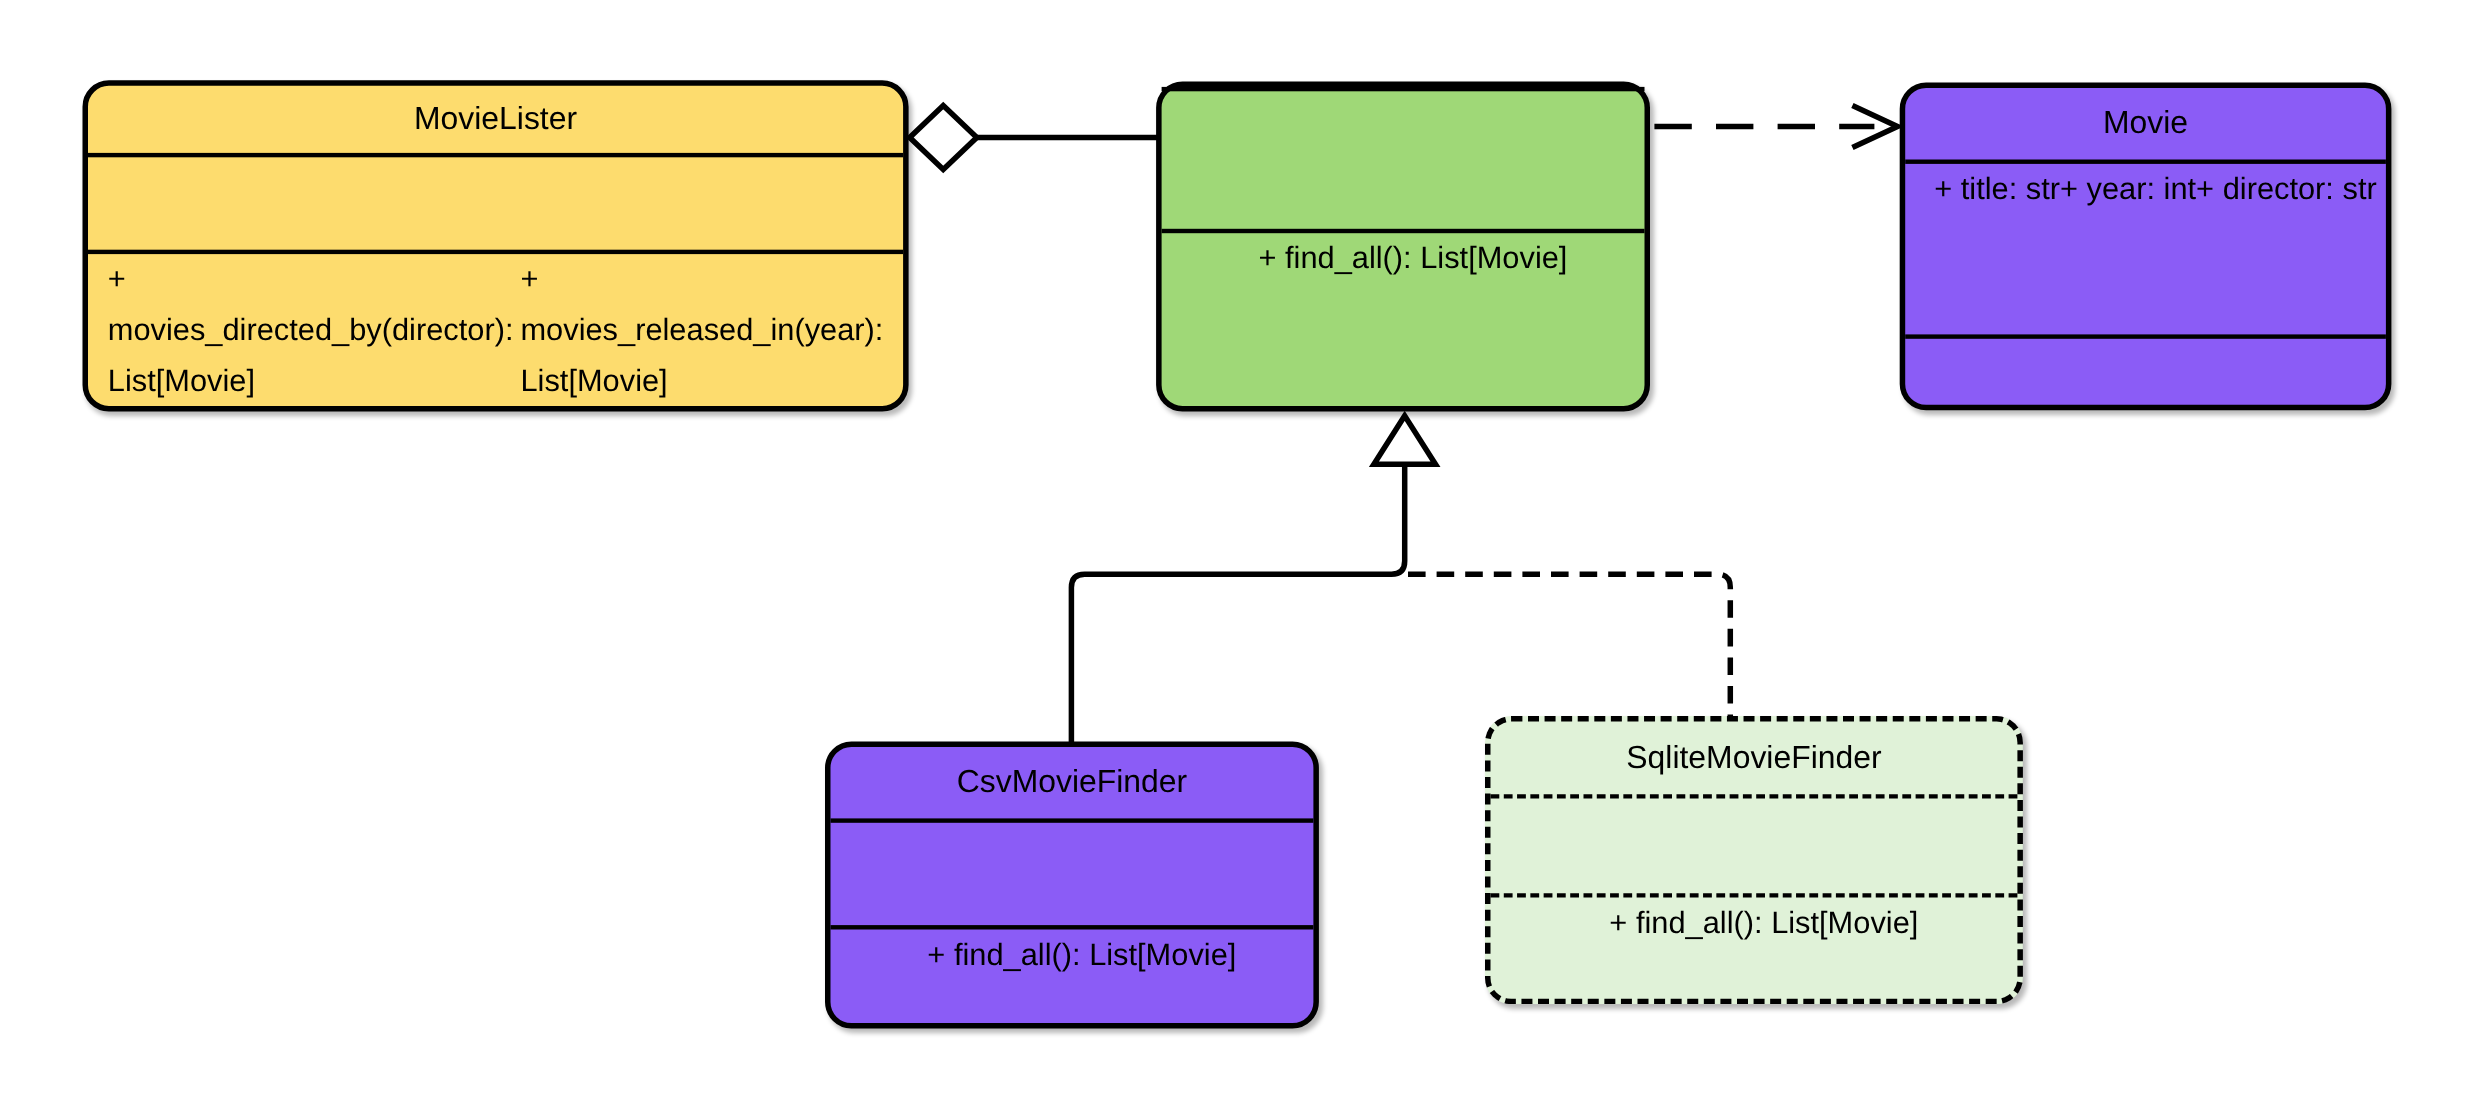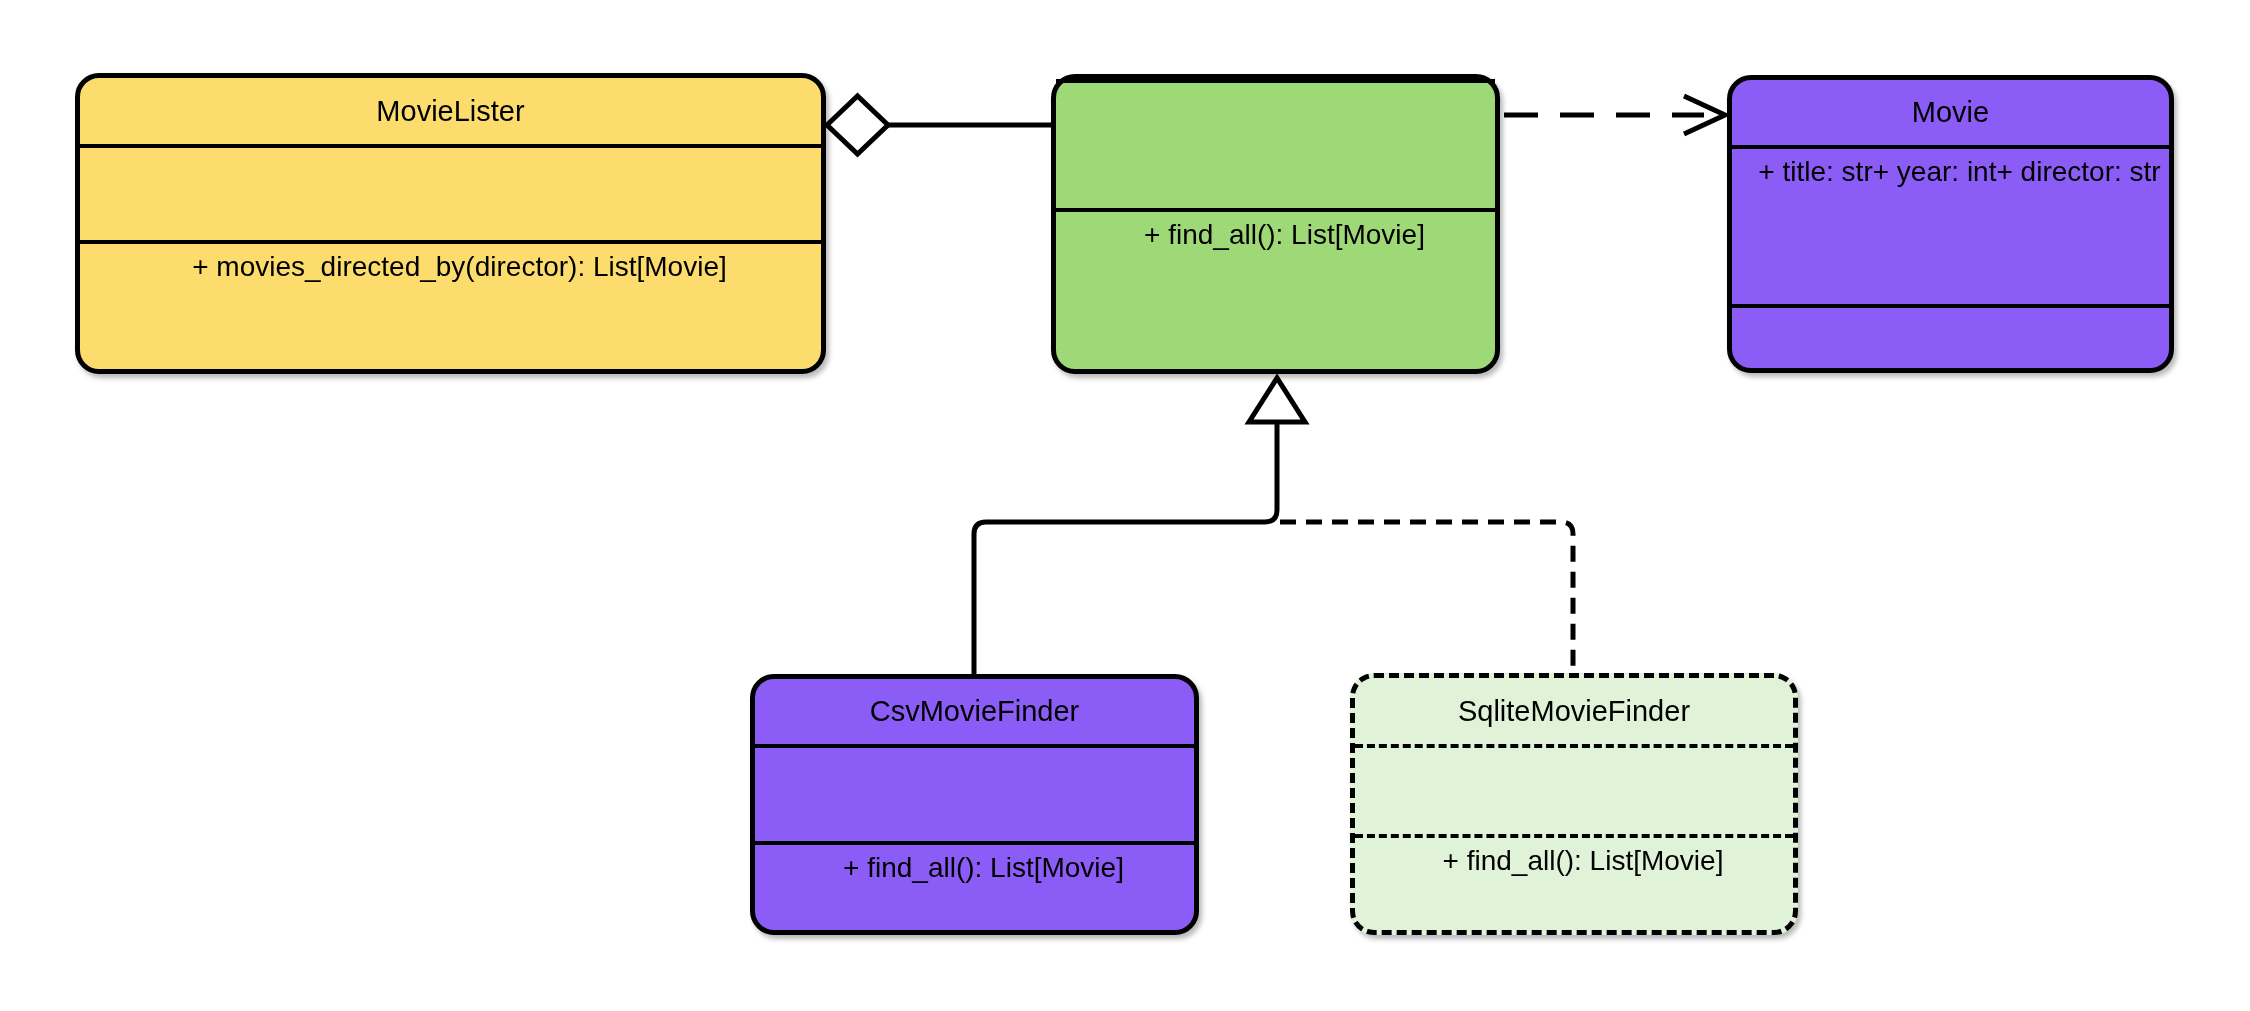--- a/index.html
+++ b/index.html
@@ -40,21 +40,21 @@
   .c-methods{flex:1;}
   
   .box-ml{left:75px;top:73px;width:751px;height:301px;}
   .box-ml .c-title{height:66px;} .box-ml .c-attrs{height:96px;}
   .box-mf{left:1051px;top:74px;width:449px;height:300px;}
   .box-mf .c-title{height:67px;} .box-mf .c-attrs{height:129px;}
   .box-mv{left:1727px;top:75px;width:447px;height:298px;}
   .box-mv .c-title{height:65px;} .box-mv .c-attrs{height:159px;}
   .box-csv{left:750px;top:674px;width:449px;height:261px;}
   .box-csv .c-title{height:65px;} .box-csv .c-attrs{height:97px;}
-  .box-sql{left:1350px;top:673px;width:448px;height:262px;}
+  .box-sql{left:1350px;top:651px;width:489px;height:262px;}
   .box-sql .c-title{height:66px;} .box-sql .c-attrs{height:90px;}
 </style>
 </head>
 <body>
 
 <div id="canvas">
 
   <svg id="connectors" width="2250" height="1011" viewBox="0 0 2250 1011" xmlns="http://www.w3.org/2000/svg">
     <g stroke="#000000" stroke-width="5" fill="none">
       <line x1="886" y1="125" x2="1053" y2="125"></line>
@@ -71,20 +71,21 @@
     <g stroke="#000000" stroke-width="5" fill="none" stroke-dasharray="16 10">
       <path d="M 1280 522 L 1561 522 Q 1573 522 1573 534 L 1573 675"></path>
     </g>
   </svg>
 
   <div class="uml-box box-ml" style="background-color: rgb(253, 220, 110);">
     <div class="c-title">MovieLister</div>
     <div class="c-attrs"></div>
     <div class="c-methods">
       <div>+ movies_directed_by(director): List[Movie]</div>
+      <div>+ movies_released_in(year): List[Movie]</div>
     </div>
   </div>
 
   <div class="uml-box box-mf" style="background-color: rgb(159, 216, 119);">
     <div class="c-attrs"></div>
     <div class="c-methods">
       <div>+ find_all(): List[Movie]</div>
     </div>
   </div>
 

